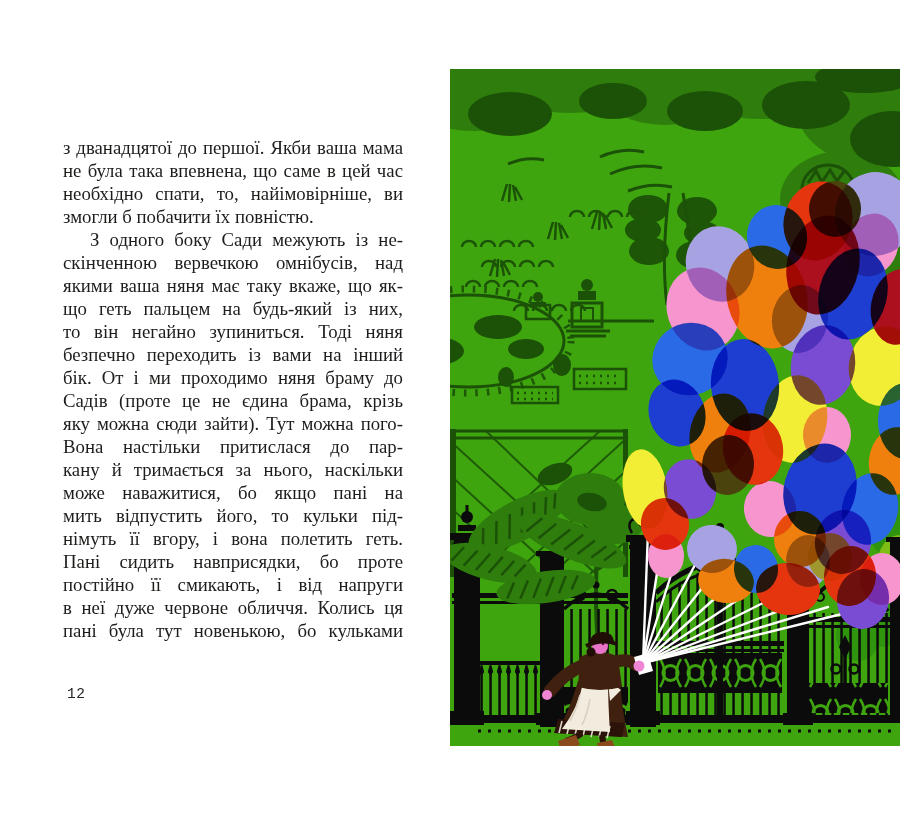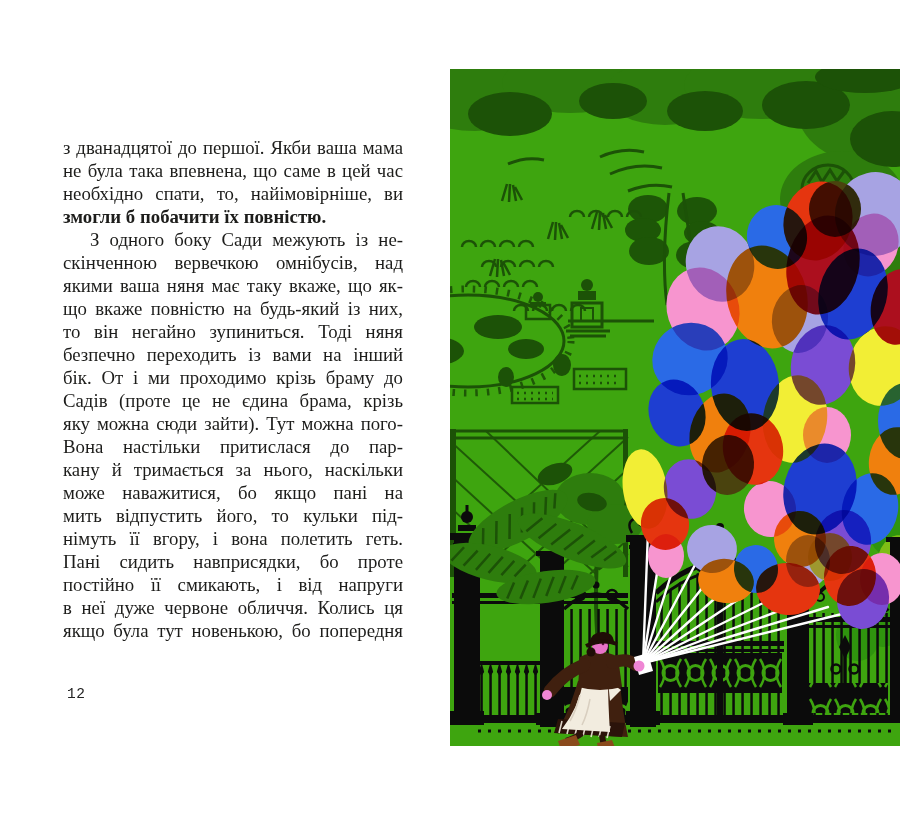--- a/index.html
+++ b/index.html
@@ -2,56 +2,56 @@
 <html style="--paper: #ffffff; --bg: #3ea50f; --mid: #2e7d0d; --dark: #1c5207; --black: #0b0b0b; --string: #ffffff; --coat: #40200f; --skirtdark: #2b130a; --hat: #1f0d06; --apron: #f2ecdf; --face: #e873c8; --glove: #ef86d4; --boots: #8a4a1c; --red: #e5350f; --crimson: #ac0f1e; --orange: #f0800d; --yellow: #f2ee35; --blue: #2a6ae6; --royal: #1e3ed1; --lavender: #a7a3e3; --purple: #7a4cd4; --pink: #f795cf; --olive: #4a430e; --shadow: #2f940e; --shadowlight: #7fbe15;"><head>
 <meta charset="utf-8">
 <style>
   html,body{margin:0;padding:0;background:#ffffff;}
   .spread{position:relative;width:900px;height:817px;background:#ffffff;overflow:hidden;
           font-family:"Liberation Serif",serif;}
   .textblock{position:absolute;left:63px;top:136px;width:340px;}
   .line{font-size:18.8px;line-height:23px;color:#1d1d1b;text-align:justify;text-align-last:justify;
         white-space:nowrap;}
   .line.indent{padding-left:27px;font-family:Liberation Serif, serif;}
-  .line.para-end{text-align-last:left;font-weight:bold;}
+  .line.para-end{text-align-last:left;}
   .folio{position:absolute;left:67px;top:686px;font-family:Liberation Mono, monospace;
          font-size:14.5px;color:#232323;letter-spacing:.5px;}
   .illustration{position:absolute;left:450px;top:69px;width:450px;height:677px;}
   .illustration svg{display:block;}
 </style>
 </head>
 <body>
 
 <div class="spread">
 
   <div>
     <div class="textblock">
 
     <div class="line">з дванадцятої до першої. Якби ваша мама</div>
         <div class="line">не була така впевнена, що саме в цей час</div>
         <div class="line">необхідно спати, то, найімовірніше, ви</div>
         <div class="line para-end">змогли б побачити їх повністю.</div>
         <div class="line indent">З одного боку Сади межують із не-</div>
         <div class="line">скінченною вервечкою омнібусів, над</div>
         <div class="line">якими ваша няня має таку вкаже, що як-</div>
-        <div class="line">що вкаже повністю на будь-який із них,</div>
+        <div class="line">що геть пальцем на будь-який із них,</div>
         <div class="line">то він негайно зупиниться. Тоді няня</div>
         <div class="line">безпечно переходить із вами на інший</div>
-        <div class="line">бік. От і ми проходимо крізь браму до</div>
+        <div class="line">бік. От і ми проходимо няня браму до</div>
         <div class="line">Садів (проте це не єдина брама, крізь</div>
         <div class="line">яку можна сюди зайти). Тут можна пого-</div>
         <div class="line">Вона настільки притислася до пар-</div>
         <div class="line">кану й тримається за нього, наскільки</div>
         <div class="line">може наважитися, бо якщо пані на</div>
         <div class="line">мить відпустить його, то кульки під-</div>
         <div class="line">німуть її вгору, і вона полетить геть.</div>
         <div class="line">Пані сидить навприсядки, бо проте</div>
         <div class="line">постійно її смикають, і від напруги</div>
         <div class="line">в неї дуже червоне обличчя. Колись ця</div>
-        <div class="line">якщо була тут новенькою, бо попередня</div>
+        <div class="line">пані була тут новенькою, бо кульками</div>
       </div>
     <div class="folio">12</div>
   </div>
 
   <div class="illustration">
   <svg width="450" height="677" viewBox="0 0 450 677" xmlns="http://www.w3.org/2000/svg">
     <defs>
       <pattern id="pbars2" patternUnits="userSpaceOnUse" width="9" height="300">
         <rect x="3.3" y="0" width="2.5" height="300" fill="var(--black)"></rect>
       </pattern>

